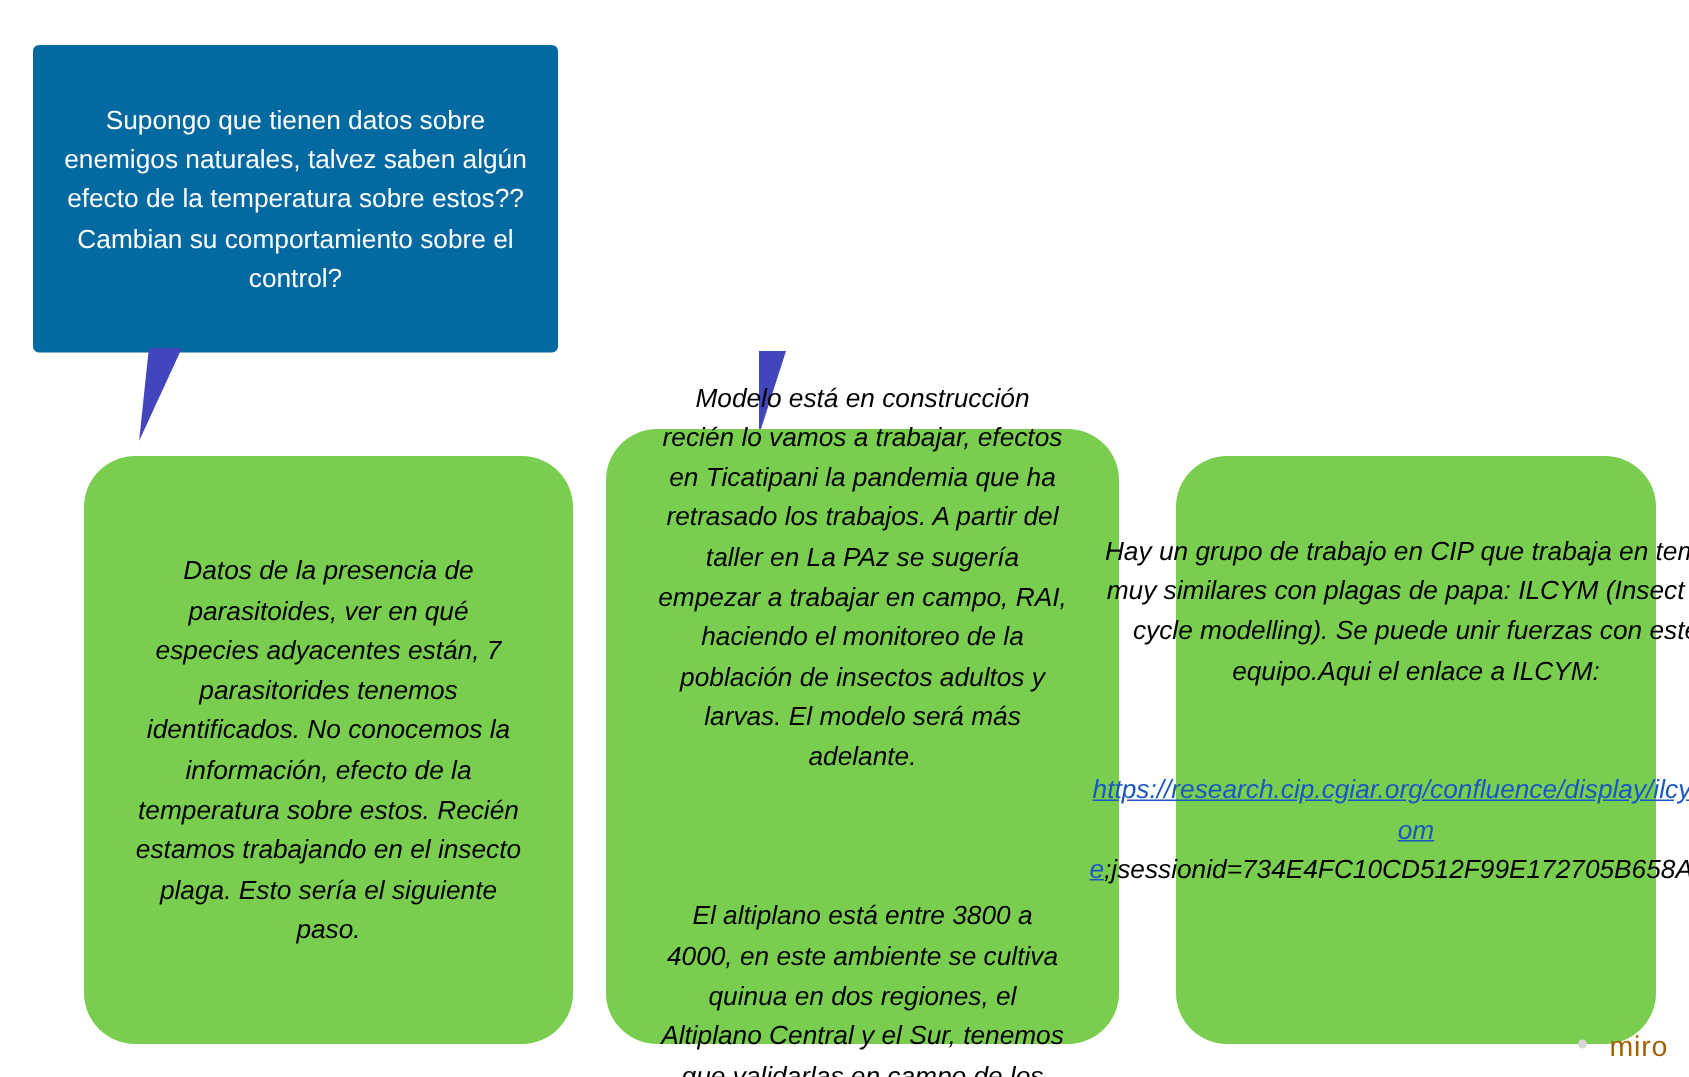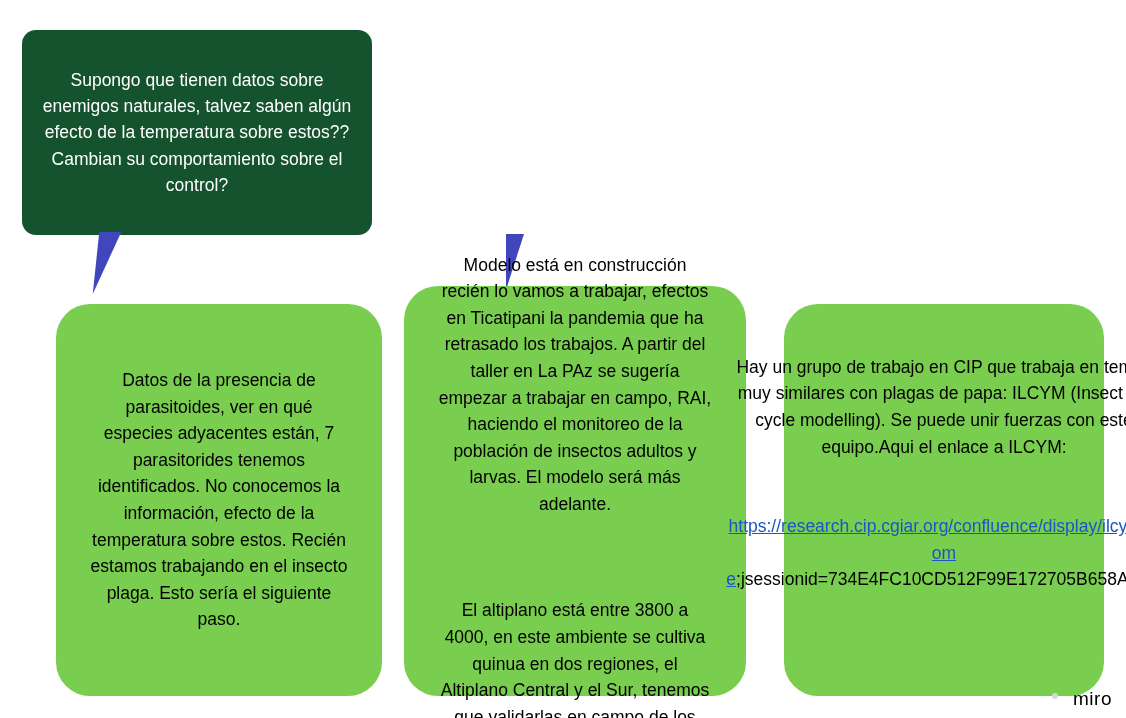--- a/index.html
+++ b/index.html
@@ -13,23 +13,23 @@
   #board {
     position: relative;
     width: 1126px;
     height: 718px;
     background: #ffffff;
     overflow: hidden;
   }
   .bubble {
     position: absolute;
     box-sizing: border-box;
-    background: #14532d;
+    background: #0369a1;
     color: #ffffff;
-    border-radius: 14px;
+    border-radius: 4px;
     text-align: center;
     display: flex;
     align-items: center;
     justify-content: center;
     padding: 14px 16px;
     font-size: 17.5px;
     line-height: 1.5;
   }
   .bubble .bubble-text {
     display: block;
@@ -47,35 +47,36 @@
     background: #79ce4f;
     color: #000000;
     border-radius: 34px;
     text-align: center;
     padding: 22px 34px;
     font-size: 17.5px;
     line-height: 1.52;
     display: flex;
     align-items: center;
     justify-content: center;
+    font-style: italic;
   }
   .card .card-text {
     display: block;
     white-space: pre-line;
   }
   .card-link {
     color: #1a56c4;
     text-decoration: underline;
     word-break: break-all;
   }
   .watermark {
     position: absolute;
     right: 14px;
     bottom: 8px;
-    color: #000000;
+    color: #a16207;
     font-size: 19px;
     letter-spacing: .5px;
     display: flex;
     align-items: center;
     gap: 15px;
   }
   .watermark .dot {
     display: inline-block;
     width: 6px;
     height: 6px;

